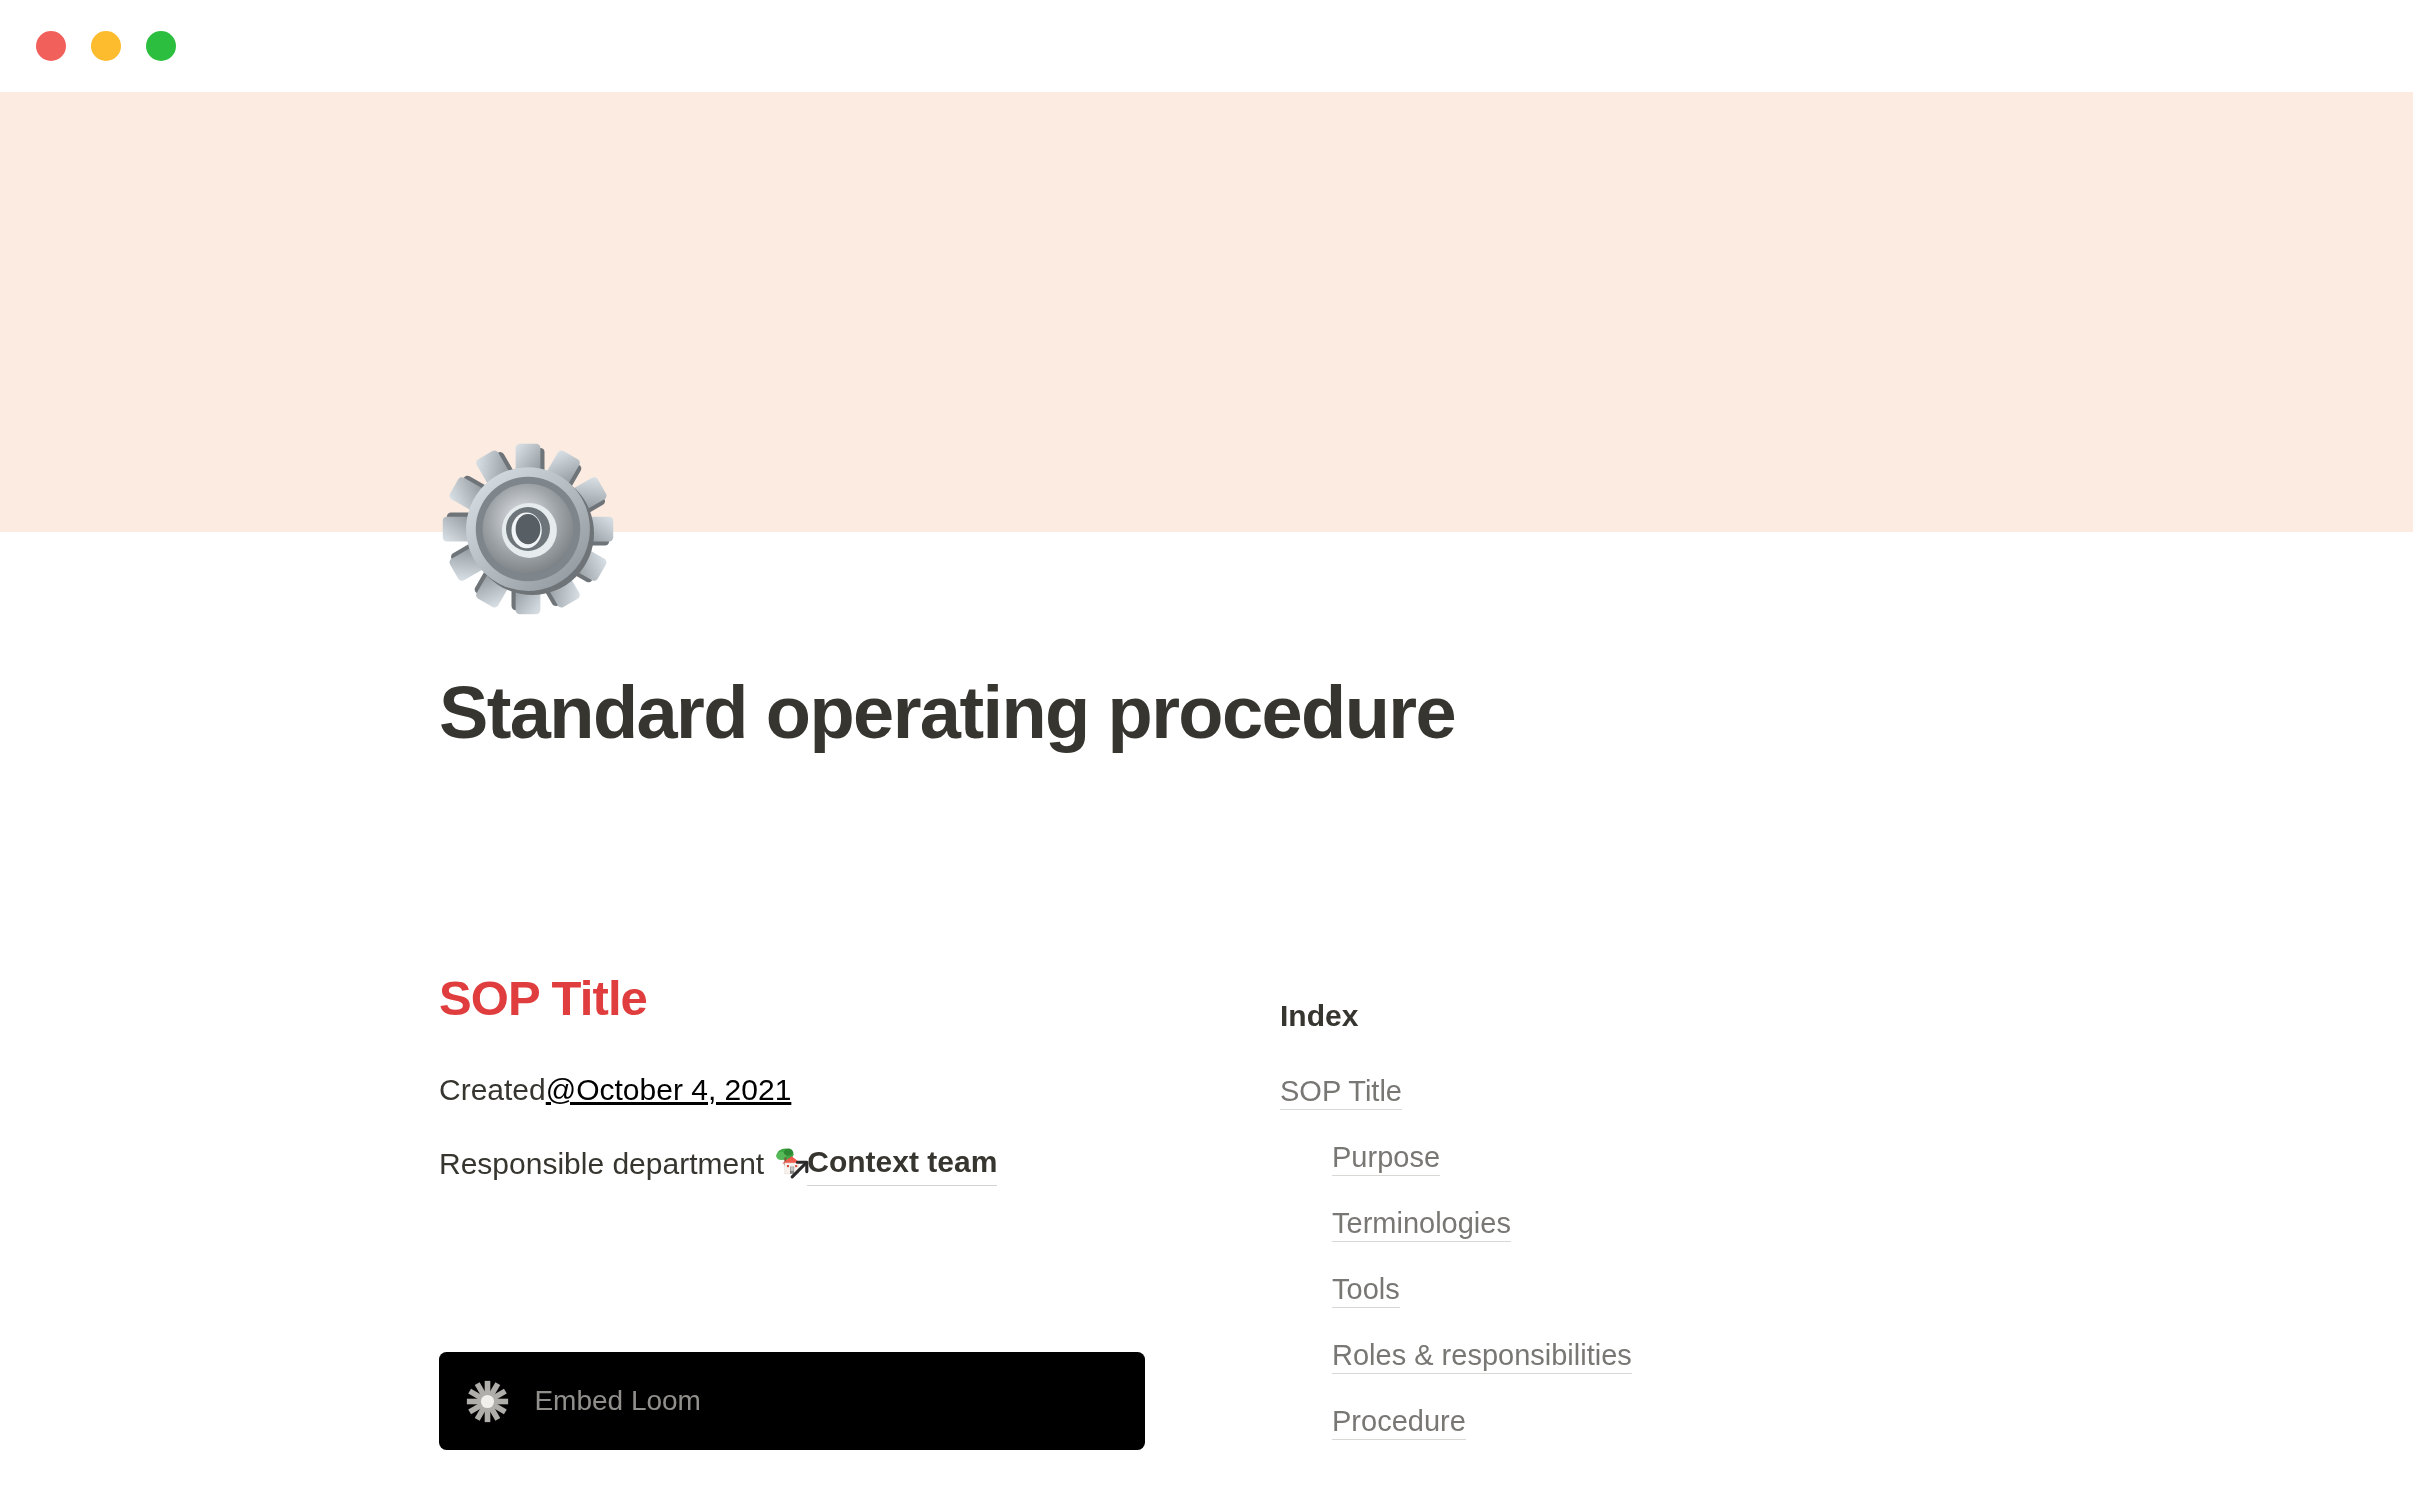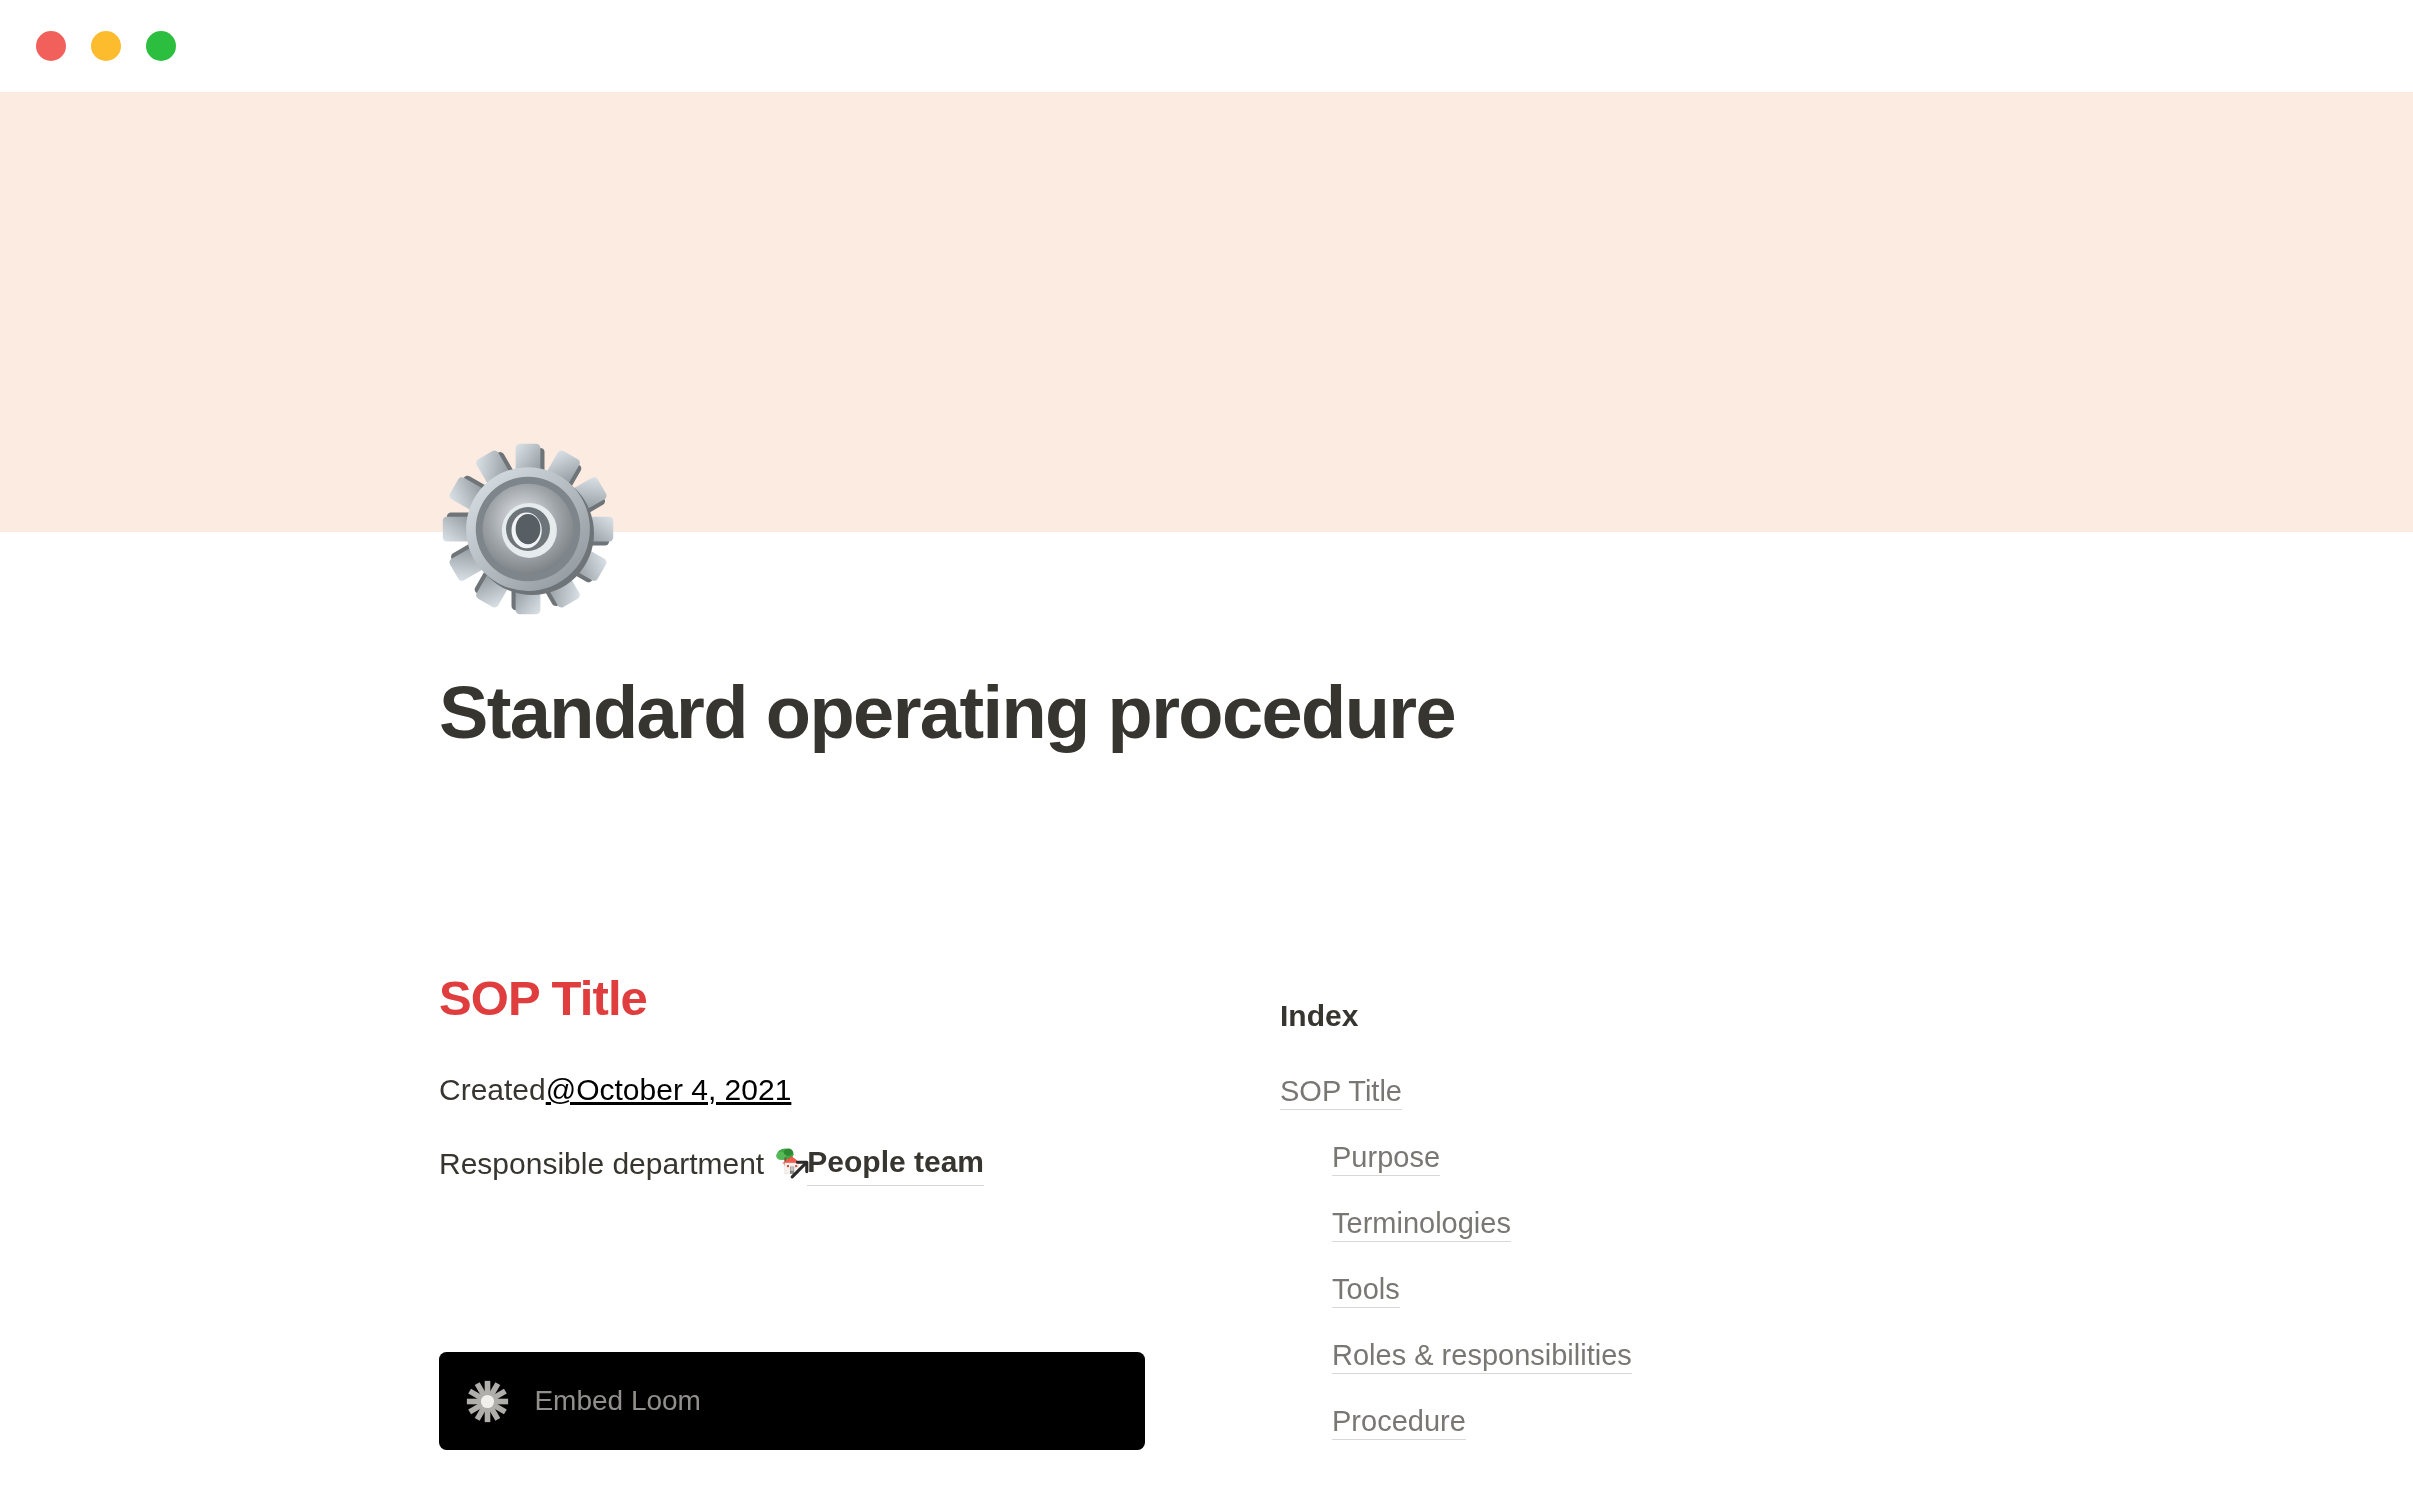--- a/index.html
+++ b/index.html
@@ -319,21 +319,21 @@
               <rect x="27" y="37" width="4" height="4" fill="#D9443B"></rect>
               <rect x="43" y="37" width="4" height="4" fill="#D9443B"></rect>
             </svg>
             <span class="link-arrow">
               <svg viewBox="0 0 24 24" xmlns="http://www.w3.org/2000/svg">
                 <path d="M5 19 L18 6" stroke="#2A2A2A" stroke-width="3" stroke-linecap="round"></path>
                 <path d="M10 5 L19 5 L19 14" stroke="#2A2A2A" stroke-width="3" stroke-linecap="round" stroke-linejoin="round" fill="none"></path>
               </svg>
             </span>
           </span>
-          <span class="link-text">People team</span>
+          <span class="link-text">Context team</span>
         </span>
       </div>
 
     </div>
 
     <div class="col-right">
       <div class="index-heading">Index</div>
 
       <div class="index-item level-0">
         <span>SOP Title</span>

